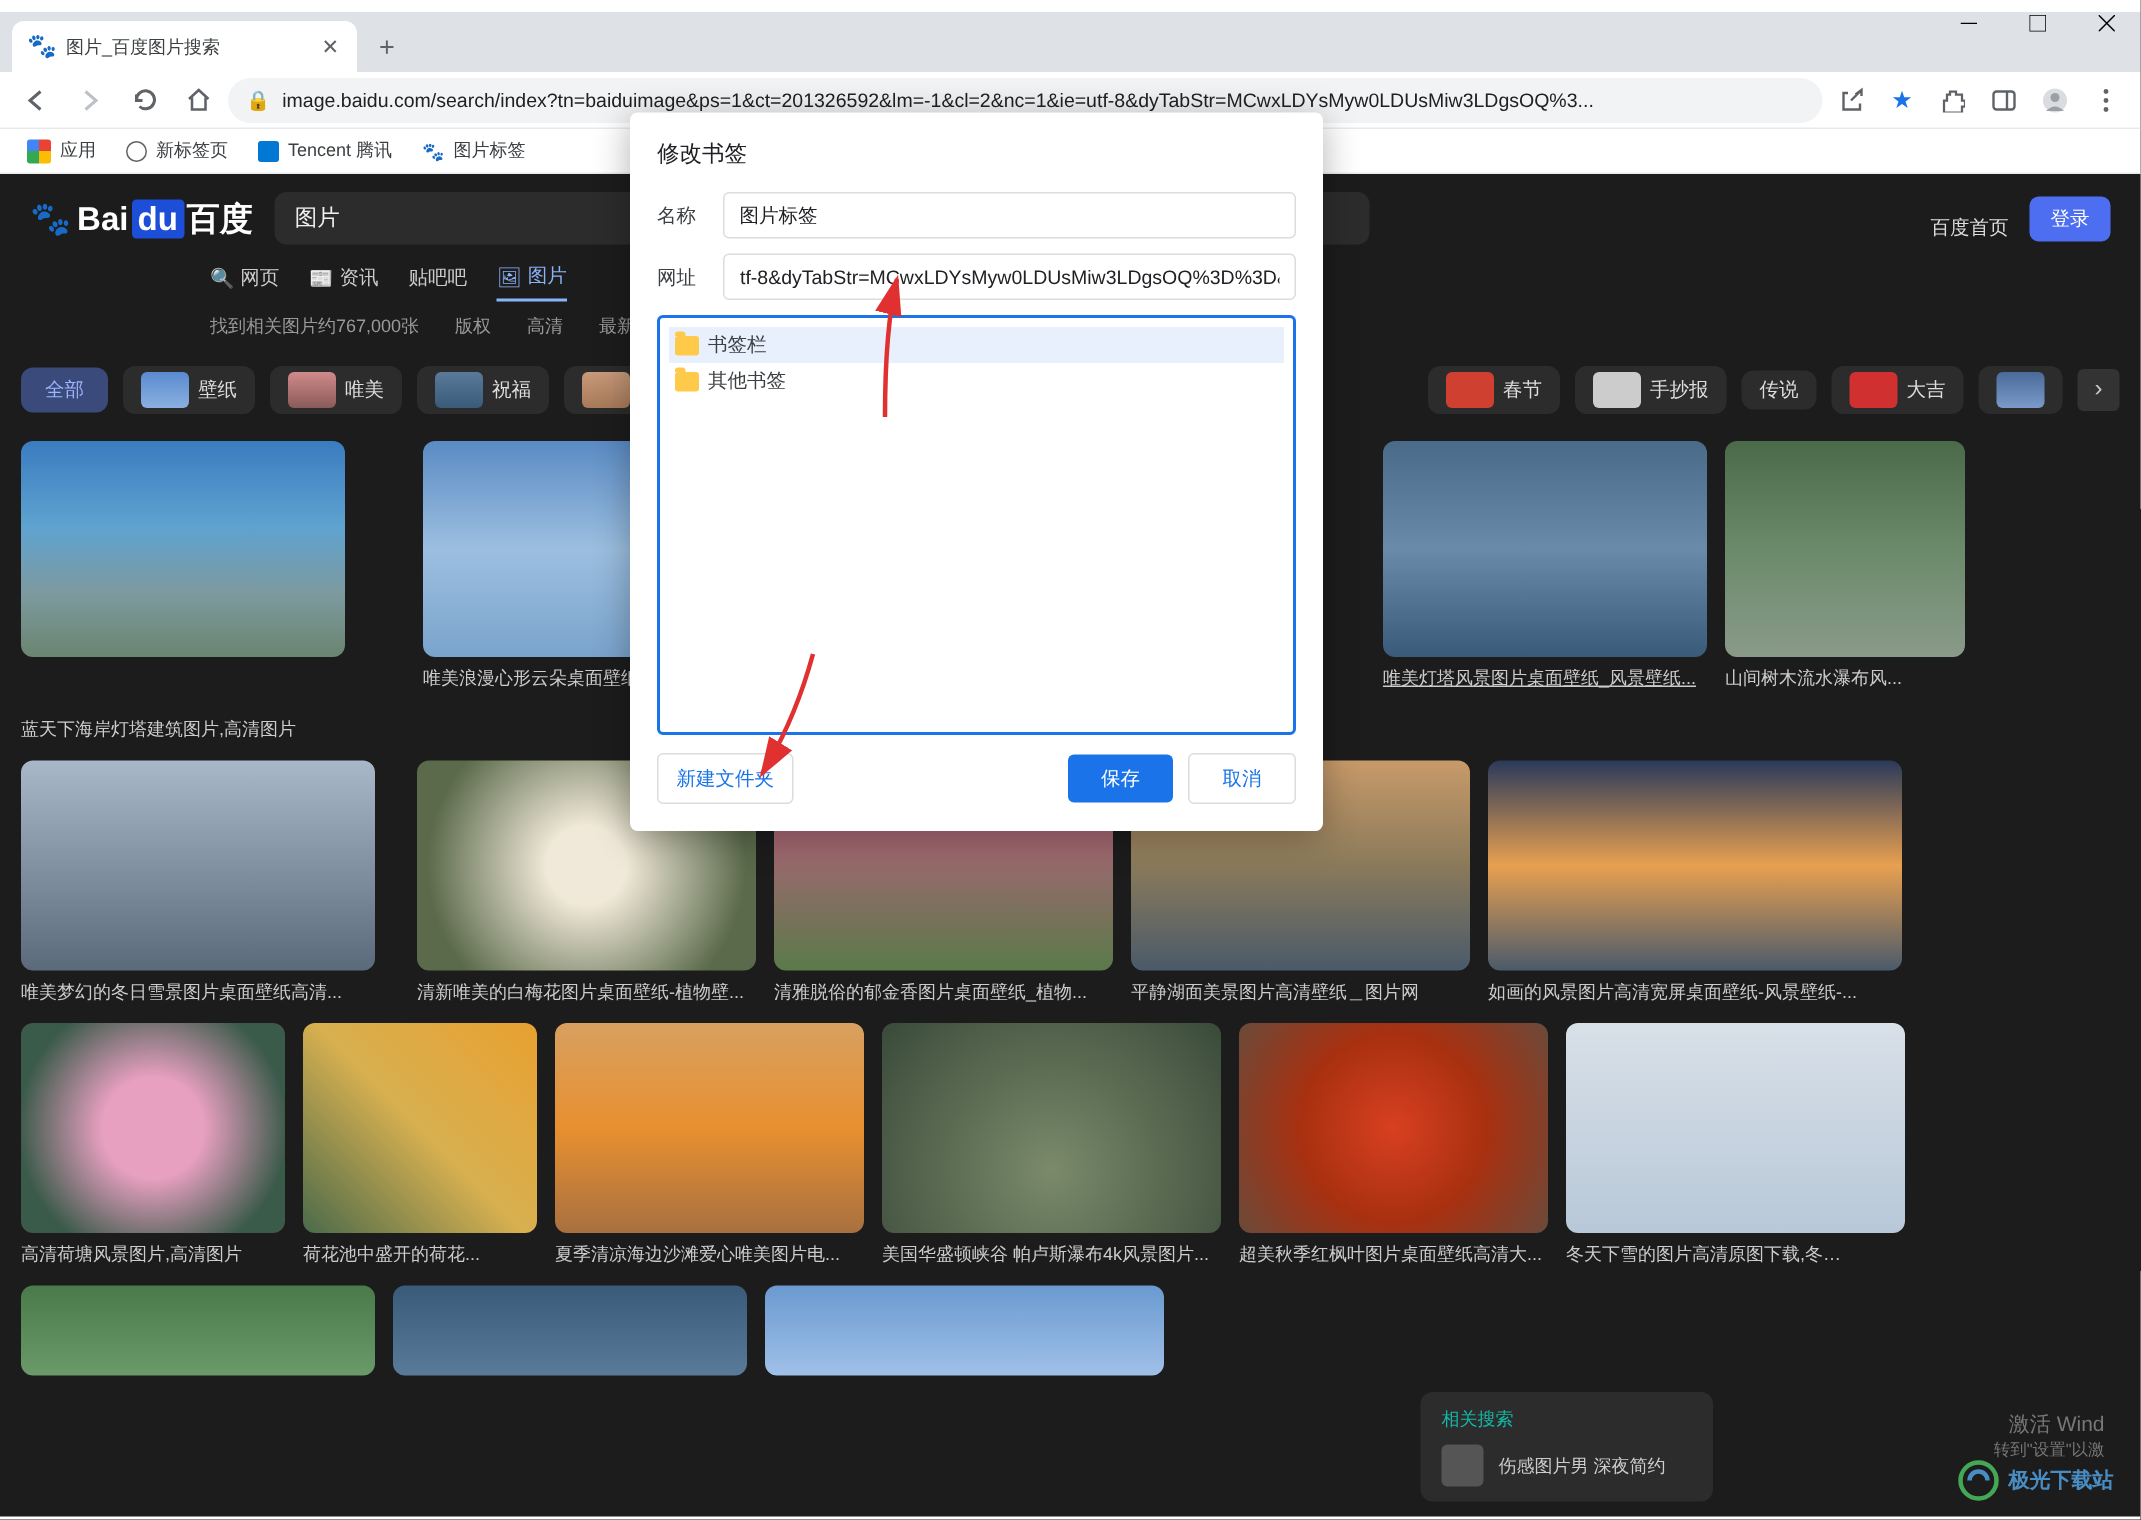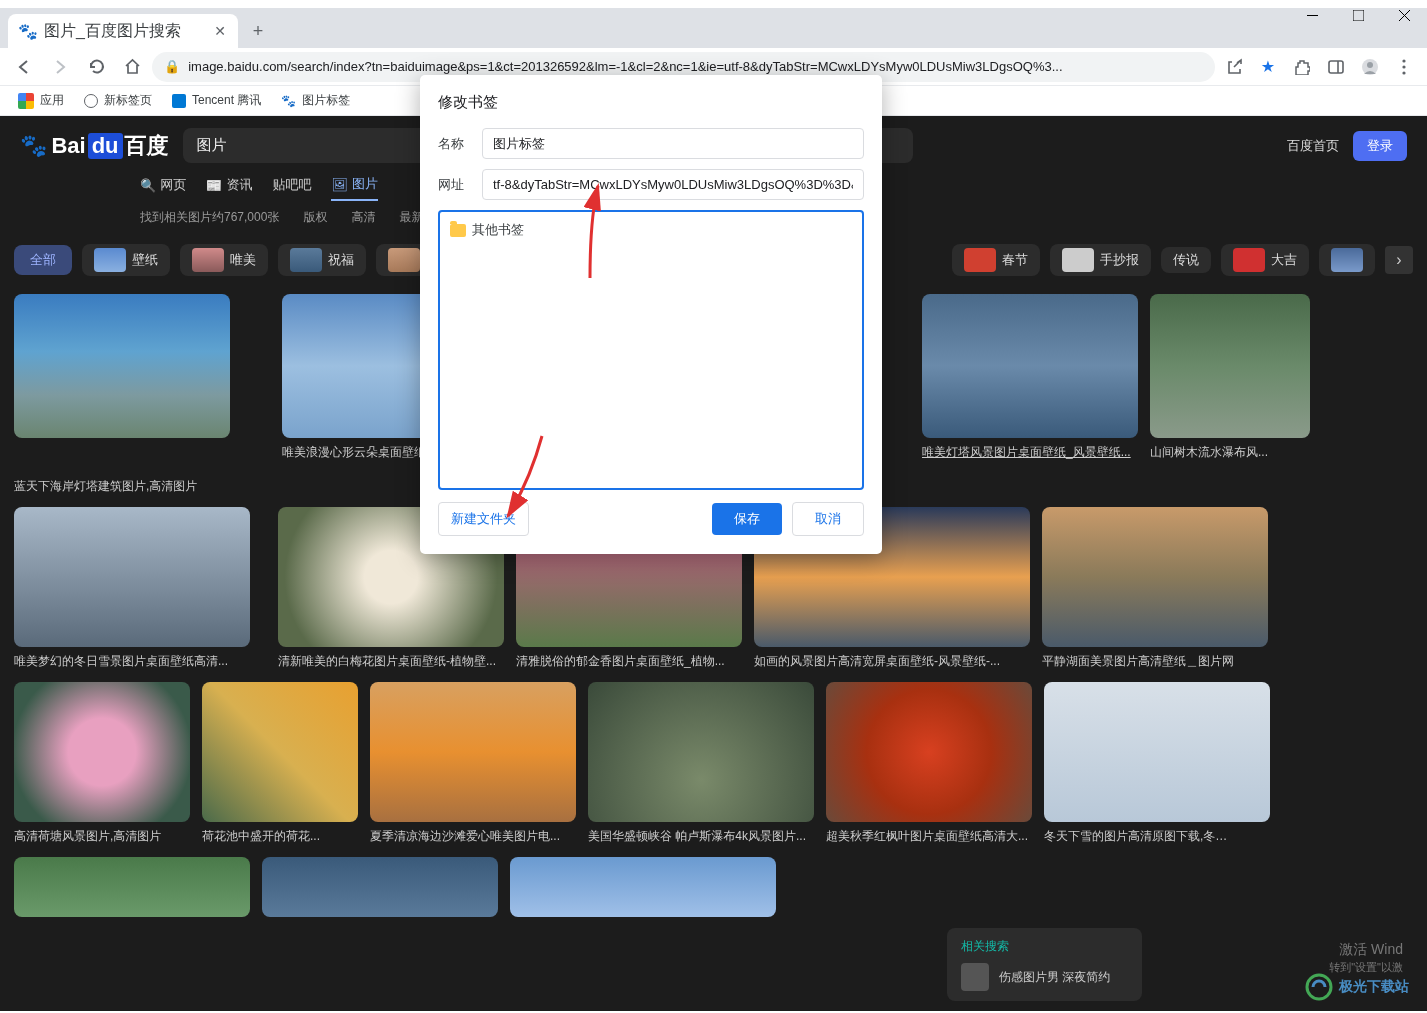--- a/index.html
+++ b/index.html
@@ -1,21 +1,21 @@
 <!DOCTYPE html>
 <html><head>
 <meta charset="utf-8">
 <style>
 *{margin:0;padding:0;box-sizing:border-box;font-family:"Microsoft YaHei",Arial,sans-serif}
 body{background:#fff;width:1427px;height:1013px;overflow:hidden;position:relative}
 .title-bar{height:8px;background:#fff}
 .tab-strip{height:40px;background:#dee1e6;display:flex;align-items:flex-end;padding-left:8px}
 .tab{background:#fff;border-radius:8px 8px 0 0;display:flex;align-items:center;padding:0 12px;height:34px;width:230px;gap:8px;position:relative}
 .tab-icon{width:16px;height:16px;display:flex;align-items:center;justify-content:center;color:#4a7ce8}
-.tab-title{font-size:16px;color:#3c4043;flex:1;white-space:nowrap;overflow:hidden}
+.tab-title{font-size:12px;color:#3c4043;flex:1;white-space:nowrap;overflow:hidden}
 .tab-close{color:#5f6368;cursor:pointer;font-size:14px}
 .new-tab{width:28px;height:28px;display:flex;align-items:center;justify-content:center;color:#5f6368;margin-left:6px;margin-bottom:3px;font-size:18px;font-weight:300}
 .win-controls{position:absolute;right:0;top:0;display:flex;height:30px}
 .win-btn{width:46px;display:flex;align-items:center;justify-content:center;color:#000}
 .addr-bar{height:38px;background:#fff;display:flex;align-items:center;padding:0 8px;gap:4px;border-bottom:1px solid #e8eaed}
 .nav-btn{width:32px;height:32px;display:flex;align-items:center;justify-content:center;color:#5f6368;border-radius:50%}
 .nav-btn.disabled{color:#bdc1c6}
 .url-box{flex:1;height:30px;background:#f1f3f4;border-radius:15px;display:flex;align-items:center;padding:0 12px;gap:8px}
 .lock-icon{color:#5f6368;font-size:13px}
 .url-text{font-size:13px;color:#202124;flex:1;white-space:nowrap;overflow:hidden}
@@ -24,21 +24,21 @@
 .bookmark-bar{height:30px;background:#fff;display:flex;align-items:center;padding:0 10px;gap:4px;border-bottom:1px solid #e8eaed}
 .bm-item{display:flex;align-items:center;gap:6px;padding:0 8px;font-size:12px;color:#3c4043}
 .apps-icon{width:16px;height:16px;background:conic-gradient(#ea4335 0 90deg,#fbbc04 90deg 180deg,#34a853 180deg 270deg,#4285f4 270deg);border-radius:2px}
 .globe-icon{width:14px;height:14px;border:1.5px solid #5f6368;border-radius:50%;position:relative}
 .content{background:#1c1c1c;height:895px;position:relative;overflow:hidden}
 .header{display:flex;align-items:center;padding:12px 20px;gap:14px}
 .logo{color:#fff;font-size:22px;font-weight:bold;display:flex;align-items:center}
 .logo .du{background:#1d4ed8;padding:0 4px;border-radius:3px;margin:0 2px}
 .paw{color:#2962ff;margin-right:4px}
 .search-box{background:#2c2c2c;border-radius:8px;padding:8px 14px;color:#f0f0f0;font-size:15px;width:730px}
-.header-right{margin-left:auto;display:flex;gap:14px;align-items:center}
+.header-right{margin-left:auto;display:flex;gap:14px;align-items:flex-end}
 .hr-link{color:#ddd;font-size:13px}
 .login-btn{background:#4e6ef2;color:#fff;padding:6px 14px;border-radius:6px;font-size:13px}
 .nav-tabs{display:flex;gap:20px;padding:0 140px;font-size:13px;color:#ccc}
 .nav-tab{display:flex;align-items:center;gap:4px;padding-bottom:6px}
 .nav-tab.active{color:#8ab4f8;border-bottom:2px solid #8ab4f8}
 .sub-nav{display:flex;gap:24px;padding:8px 140px;font-size:12px;color:#999;align-items:center}
 .category-pills{display:flex;gap:10px;padding:10px 14px;align-items:center;overflow:hidden}
 .pill{display:flex;align-items:center;gap:6px;padding:4px 12px;background:#2c2c2c;border-radius:8px;color:#ddd;font-size:13px;white-space:nowrap}
 .pill.active{background:#3a4a7a;color:#9db4ff}
 .pill-thumb{width:32px;height:24px;border-radius:4px}
@@ -273,27 +273,27 @@
           <div class="img-caption" style="max-width: 236px;">唯美梦幻的冬日雪景图片桌面壁纸高清...</div>
         </div>
         <div class="img-card" style="width: 226px;">
           <div class="img-thumb" style="width: 226px; height: 140px; background: radial-gradient(circle, rgb(240, 232, 216) 20%, rgb(90, 106, 74) 80%);"></div>
           <div class="img-caption" style="max-width: 226px;">清新唯美的白梅花图片桌面壁纸-植物壁...</div>
         </div>
         <div class="img-card" style="width: 226px;">
           <div class="img-thumb" style="width: 226px; height: 140px; background: linear-gradient(rgb(208, 90, 138) 0%, rgb(90, 122, 74) 100%);"></div>
           <div class="img-caption" style="max-width: 226px;">清雅脱俗的郁金香图片桌面壁纸_植物...</div>
         </div>
+        <div class="img-card" style="width: 226px;">
+          <div class="img-thumb" style="width: 226px; height: 140px; background: linear-gradient(rgb(200, 154, 106) 0%, rgb(138, 122, 90) 50%, rgb(74, 90, 106) 100%);"></div>
+          <div class="img-caption" style="max-width: 226px;">平静湖面美景图片高清壁纸＿图片网</div>
+        </div>
         <div class="img-card" style="width: 276px;">
           <div class="img-thumb" style="width: 276px; height: 140px; background: linear-gradient(rgb(42, 58, 90) 0%, rgb(232, 160, 80) 50%, rgb(74, 90, 106) 100%);"></div>
           <div class="img-caption" style="max-width: 276px;">如画的风景图片高清宽屏桌面壁纸-风景壁纸-...</div>
-        </div>
-        <div class="img-card" style="width: 226px;">
-          <div class="img-thumb" style="width: 226px; height: 140px; background: linear-gradient(rgb(200, 154, 106) 0%, rgb(138, 122, 90) 50%, rgb(74, 90, 106) 100%);"></div>
-          <div class="img-caption" style="max-width: 226px;">平静湖面美景图片高清壁纸＿图片网</div>
         </div>
       </div>
     <div class="grid-row" id="row3">
         <div class="img-card" style="width: 176px;">
           <div class="img-thumb" style="width: 176px; height: 140px; background: radial-gradient(circle, rgb(232, 160, 192) 30%, rgb(58, 90, 74) 80%);"></div>
           <div class="img-caption" style="max-width: 176px;">高清荷塘风景图片,高清图片</div>
         </div>
         <div class="img-card" style="width: 156px;">
           <div class="img-thumb" style="width: 156px; height: 140px; background: linear-gradient(45deg, rgb(74, 106, 74), rgb(216, 176, 80), rgb(232, 160, 48));"></div>
           <div class="img-caption" style="max-width: 156px;">荷花池中盛开的荷花...</div>
@@ -348,20 +348,24 @@
   <div class="dialog-title">修改书签</div>
   <div class="form-row">
     <span class="form-label">名称</span>
     <input class="form-input" value="图片标签" style="">
   </div>
   <div class="form-row">
     <span class="form-label">网址</span>
     <input class="form-input" value="tf-8&amp;dyTabStr=MCwxLDYsMyw0LDUsMiw3LDgsOQ%3D%3D&amp;word=图片" style="">
   </div>
   <div class="folder-tree">
+    <div class="folder-item selected">
+        <span class="folder-icon"></span>
+        <span>书签栏</span>
+      </div>
     <div class="folder-item">
         <span class="folder-icon"></span>
         <span>其他书签</span>
       </div>
   </div>
   <div class="dialog-actions">
     <span class="new-folder">新建文件夹</span>
     <span class="spacer"></span>
     <span class="btn btn-primary">保存</span>
     <span class="btn btn-secondary">取消</span>

